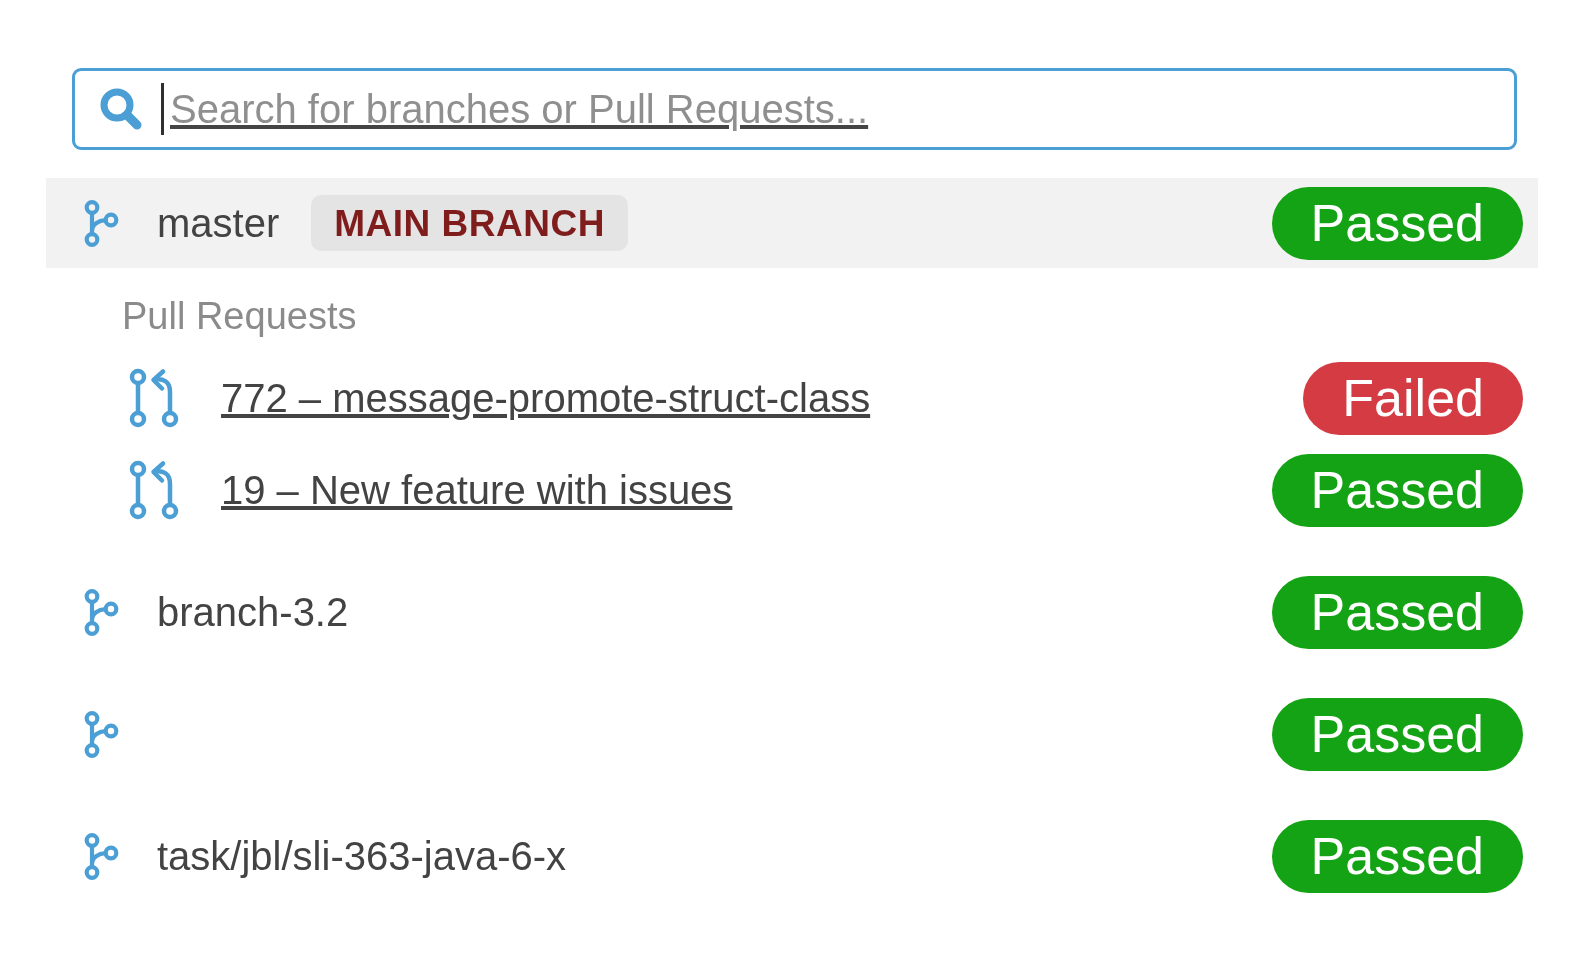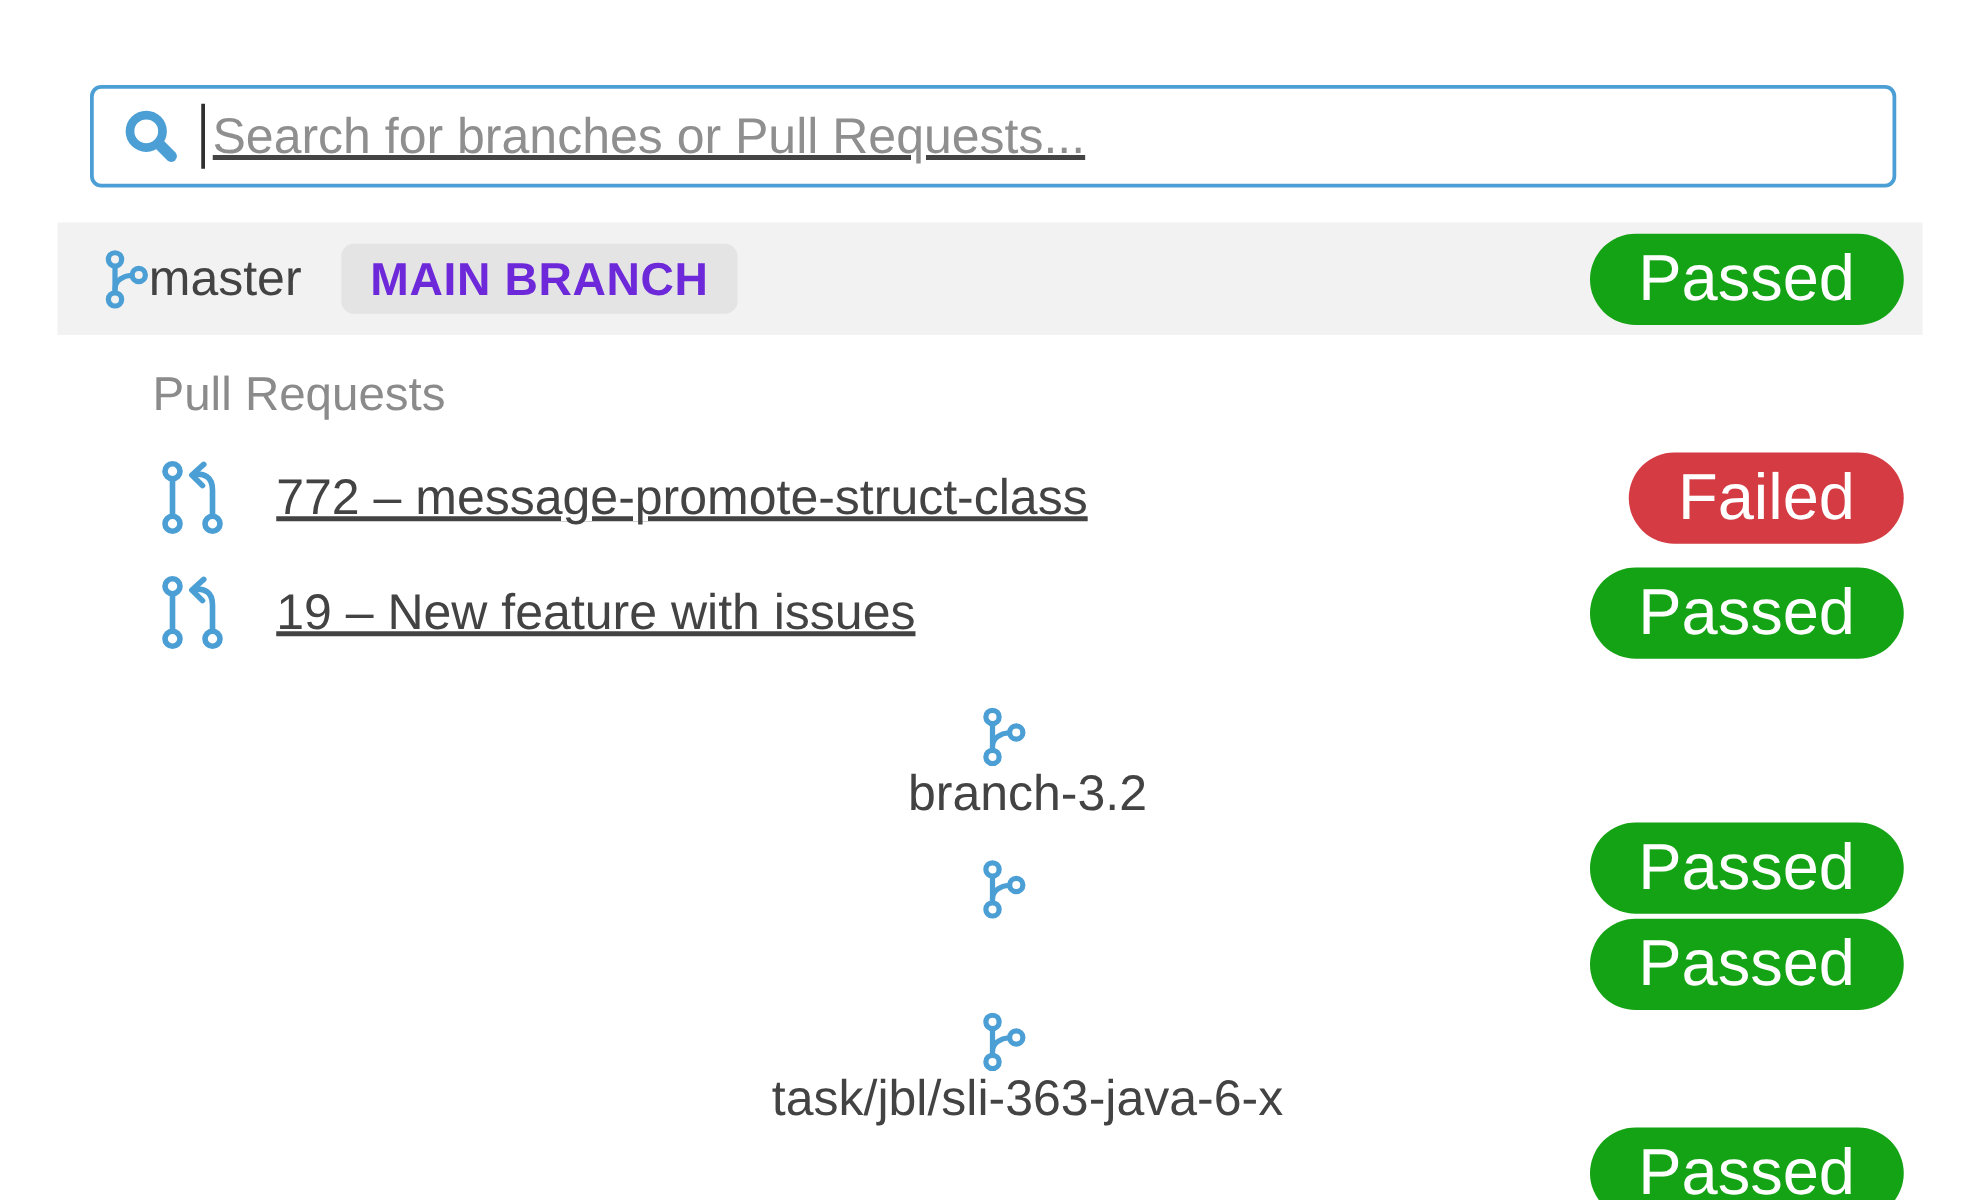--- a/index.html
+++ b/index.html
@@ -14,34 +14,34 @@
   .caret { width:3px; height:52px; background:#2f2f2f; margin-right:6px; flex:none; }
   .search-input { flex:1; border:none; outline:none; font-size:40px;
     font-family:inherit; color:#444; background:transparent; height:70px;text-decoration:underline; }
   .search-input::placeholder { color:var(--placeholder-gray,#8f8f8f); opacity:1; }
 
   .list { margin-left:46px; width:1492px; }
 
   .row { display:flex; align-items:center; cursor:pointer; }
   .row-master { margin-top:28px; height:90px; background:var(--selected-row-bg,#f2f2f2);
     padding:0 15px 0 37px; }
-  .row-branch { height:92px; padding:0 15px 0 37px; margin-top:30px;flex-direction:column; }
+  .row-branch { height:92px; padding:0 15px 0 37px; margin-top:30px; }
   .row-pr { height:92px; padding:0 15px 0 82px; }
 
   .branch-name, .pr-title { font-size:40px; color:var(--text-dark,#434343); white-space:nowrap; }
-  .row-master .branch-name { }
+  .row-master .branch-name { margin-left:38px; }
   .row-branch .branch-name { margin-left:38px; }
   .pr-title { margin-left:41px;text-decoration:underline; }
 
   .section-header { margin:26px 0 14px 76px; font-size:38px; line-height:44px;
     color:var(--text-muted,#8b8b8b); }
 
   .mb-badge { margin-left:32px; height:56px; line-height:57px; padding:0 23px;
     background:var(--main-branch-badge-bg,#e4e4e4); border-radius:10px;
-    font-size:37px; font-weight:bold; color:#6d28d9; letter-spacing:0.5px;
+    font-size:37px; font-weight:bold; color:#7f1d1d; letter-spacing:0.5px;
     white-space:nowrap; }
 
   .pill { margin-left:auto; height:73px; line-height:73px; padding:0 39px;
     border-radius:37px; font-size:52px; color:#fff; white-space:nowrap; flex:none; }
   .pill.passed { background:var(--passed-green,#14a314); }
   .pill.failed { background:var(--failed-red,#d43b42); }
 
   .gicon { display:block; flex:none; }
 </style>
 </head>

